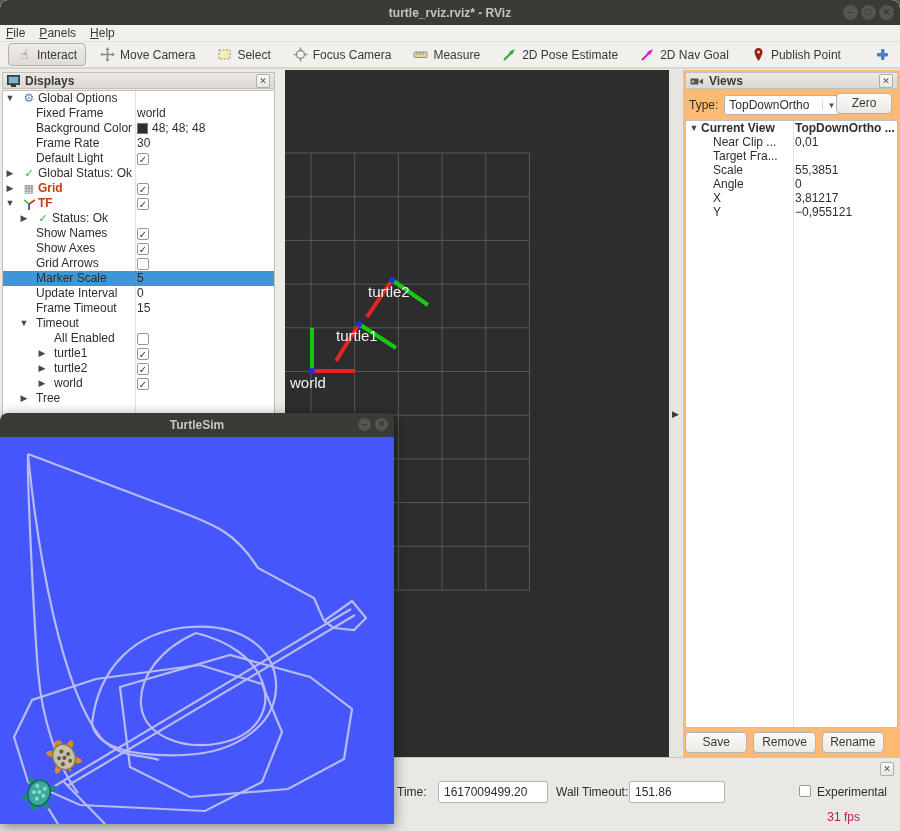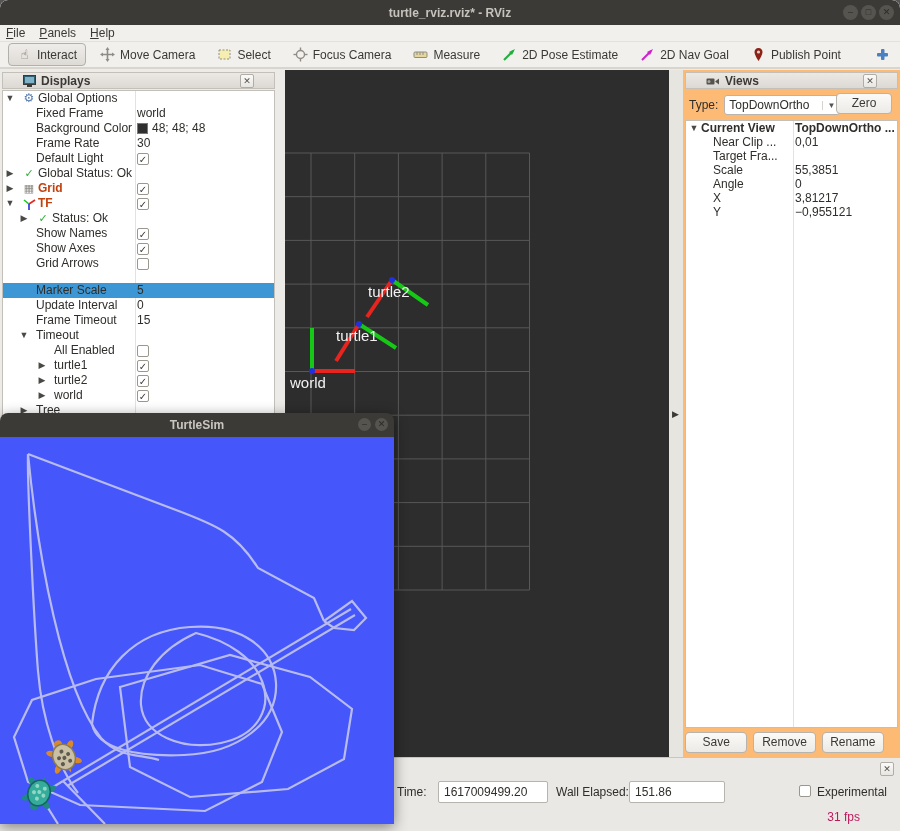--- a/index.html
+++ b/index.html
@@ -23,29 +23,29 @@
     border-bottom:2px solid #d8d5cf;display:flex;align-items:center;padding-left:8px;}
   .tool{display:flex;align-items:center;gap:5px;padding:3px 8px;margin-right:6px;border-radius:4px;
     color:#3a3936;white-space:nowrap;}
   .tool.active{background:linear-gradient(#efedea,#dedbd5);border:1px solid #b3b0aa;}
   .tool .ticon{display:inline-flex;width:15px;height:15px;align-items:center;justify-content:center;}
   .tb-sep{width:1px;height:18px;background:#c9c6c0;margin:0 10px;}
   .side-tool{display:flex;align-items:flex-start;margin-right:12px;position:relative;}
   
   .panel-header{position:absolute;left:2px;right:2px;top:2px;height:17px;
     background:linear-gradient(#ece9e5,#dcd9d4);border:1px solid #c3c0ba;
-    display:flex;align-items:center;padding:0 20px;font-weight:bold;color:#3a3936;}
+    display:flex;align-items:center;padding:0 4px;font-weight:bold;color:#3a3936;}
   .panel-header .ph-icon{margin-right:5px;display:inline-flex;}
   .close-box{margin-left:auto;width:14px;height:14px;border:1px solid #b0ada7;border-radius:2px;
     background:linear-gradient(#fbfaf8,#e8e6e1);font-size:9px;line-height:12px;text-align:center;color:#55534e;}
   .displays-panel{position:absolute;left:0;top:70px;width:277px;height:687px;background:#edebe7;}
   .tree{position:absolute;left:2px;right:2px;top:20px;bottom:2px;background:#fff;
     border:1px solid #c3c0ba;overflow:hidden;}
   .trow{position:relative;height:15px;line-height:15px;white-space:nowrap;}
-  .trow.sel{background:#3d97d4;margin-top:12px;}
+  .trow.sel{background:#3d97d4;}
   .texp{position:absolute;top:0;width:12px;color:#4a4945;font-size:9px;text-align:center;}
   .ticn{position:absolute;top:1px;width:14px;height:13px;display:inline-flex;align-items:center;justify-content:center;}
   .tlab{position:absolute;top:0;color:#2f2e2b;}
   .tlab.blue{color:#c2410c;font-weight:bold;}
   .tval{position:absolute;left:134px;top:0;color:#2f2e2b;display:flex;align-items:center;gap:4px;height:15px;}
   .vline{position:absolute;top:0;bottom:0;left:132px;width:1px;background:#e4e2de;}
   .cb{width:12px;height:12px;border:1px solid #9a978f;background:#fff;border-radius:2px;
     font-size:10px;line-height:11px;text-align:center;color:#3a3936;}
   .swatch{display:inline-block;width:11px;height:11px;border:1px solid #7a7872;}
   
@@ -459,21 +459,21 @@
         <span class="btn">Save</span>
         <span class="btn">Remove</span>
         <span class="btn">Rename</span>
       </div>
   </div>
 
   <div class="time-panel">
     <span class="close-box">✕</span>
     <span class="tp-label" style="left:371px">Wall Time:</span>
     <input class="tp-input" style="left: 438px; width: 110px;" value="1617009499.20">
-    <span class="tp-label" style="left:556px">Wall Elapsed:</span>
+    <span class="tp-label" style="left:556px">Wall Timeout:</span>
     <input class="tp-input" style="left: 629px; width: 96px;" value="151.86">
     <span class="cb exp-check"></span>
     <span class="exp-label">Experimental</span>
     <span class="fps">31 fps</span>
   </div>
 
   <div class="turtlesim">
     <div class="ts-titlebar">
       <span class="ts-title">TurtleSim</span>
       <div class="ts-btns">

